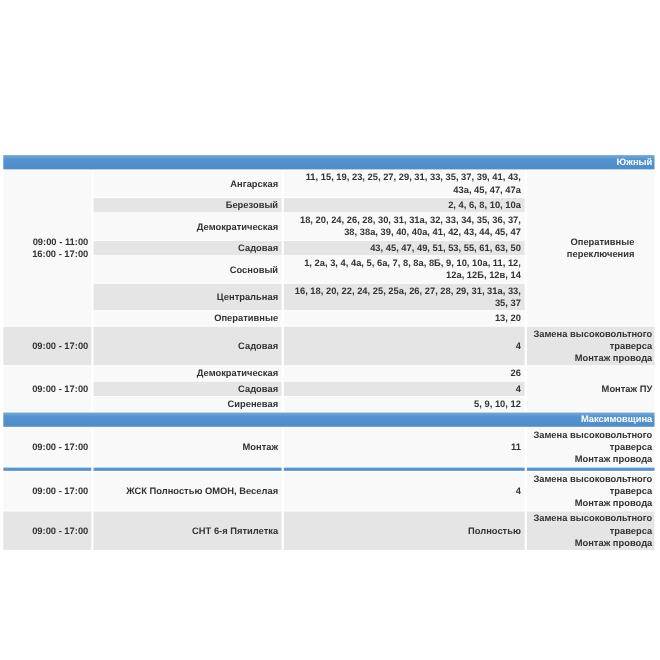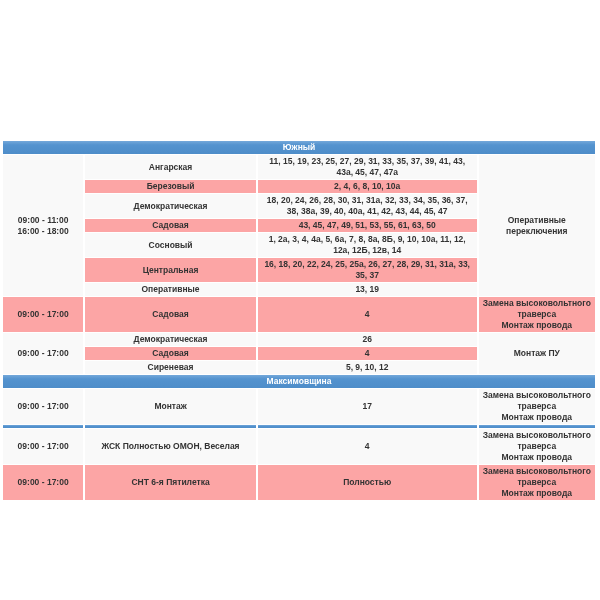--- a/index.html
+++ b/index.html
@@ -16,42 +16,42 @@
     top: 140px;
     left: 1px;
     width: 596px;
     table-layout: fixed;
     border-collapse: separate;
     border-spacing: 2px 1px;
     font-size: 8.5px;
     line-height: 11px;
     font-weight: bold;
     color: #333333;
-    text-align: center;
+    text-align: right;
   }
   col.c-time   { width: 80px; }
   col.c-street { width: 170px; }
   col.c-houses { width: 218px; }
   col.c-work   { width: 116px; }
 
   td { vertical-align: middle; padding: 1px 3px; background: #f9f9f9; }
 
   td.section {
     background: linear-gradient(180deg, #74a8da 0%, #5493cf 30%, #4e8dc9 100%);
     color: #ffffff;
     height: 10px;
     padding: 1px 2px;
   }
   tr.divider td {
     background: linear-gradient(180deg, #74a8da 0%, #5493cf 40%, #4e8dc9 100%);
     height: 3px;
     padding: 0;
   }
 
-  tr.hl td, td.hl { background: #fca5a5; }
+  tr.hl td, td.hl { background: #e5e5e5; }
 
   tr.rows1 td { height: 11px; }
   tr.rows2 td { height: 22px; }
   tr.rows3 td { height: 33px; }
 
   td.work .wrap-narrow { max-width: 80px; margin: 0 auto; }
   td.work { padding: 1px 2px; }
   td.houses { padding: 1px 3px; }
 </style>
 </head>
@@ -67,21 +67,21 @@
     </colgroup>
 
     <tbody>
         <tr>
       <td class="section" colspan="4">Южный</td>
     </tr>
 
     <tr class="rows2">
       <td rowspan="7">
         <span style="display:block">09:00 - 11:00</span>
-        <span style="display:block">16:00 - 18:00</span>
+        <span style="display:block">16:00 - 17:00</span>
       </td>
       <td>Ангарская</td>
       <td class="houses">11, 15, 19, 23, 25, 27, 29, 31, 33, 35, 37, 39, 41, 43, 43а, 45, 47, 47а</td>
       <td class="work" rowspan="7">
         <div class="wrap-narrow">Оперативные переключения</div>
       </td>
     </tr>
     <tr class="rows1 hl">
       <td>Березовый</td>
       <td class="houses">2, 4, 6, 8, 10, 10а</td>
@@ -97,21 +97,21 @@
     <tr class="rows2">
       <td>Сосновый</td>
       <td class="houses">1, 2а, 3, 4, 4а, 5, 6а, 7, 8, 8а, 8Б, 9, 10, 10а, 11, 12, 12а, 12Б, 12в, 14</td>
     </tr>
     <tr class="rows2 hl">
       <td>Центральная</td>
       <td class="houses">16, 18, 20, 22, 24, 25, 25а, 26, 27, 28, 29, 31, 31а, 33, 35, 37</td>
     </tr>
     <tr class="rows1">
       <td>Оперативные</td>
-      <td class="houses">13, 19</td>
+      <td class="houses">13, 20</td>
     </tr>
 
     <tr class="rows3 hl">
       <td>09:00 - 17:00</td>
       <td>Садовая</td>
       <td class="houses">4</td>
       <td class="work">
         <div>Замена высоковольтного траверса</div>
         <div>Монтаж провода</div>
       </td>
@@ -132,21 +132,21 @@
       <td class="houses">5, 9, 10, 12</td>
     </tr>
 
     <tr>
       <td class="section" colspan="4">Максимовщина</td>
     </tr>
 
     <tr class="rows3">
       <td>09:00 - 17:00</td>
       <td>Монтаж</td>
-      <td class="houses">17</td>
+      <td class="houses">11</td>
       <td class="work">
         <div>Замена высоковольтного траверса</div>
         <div>Монтаж провода</div>
       </td>
     </tr>
 
     <tr class="divider">
       <td></td>
           <td></td>
           <td></td>

